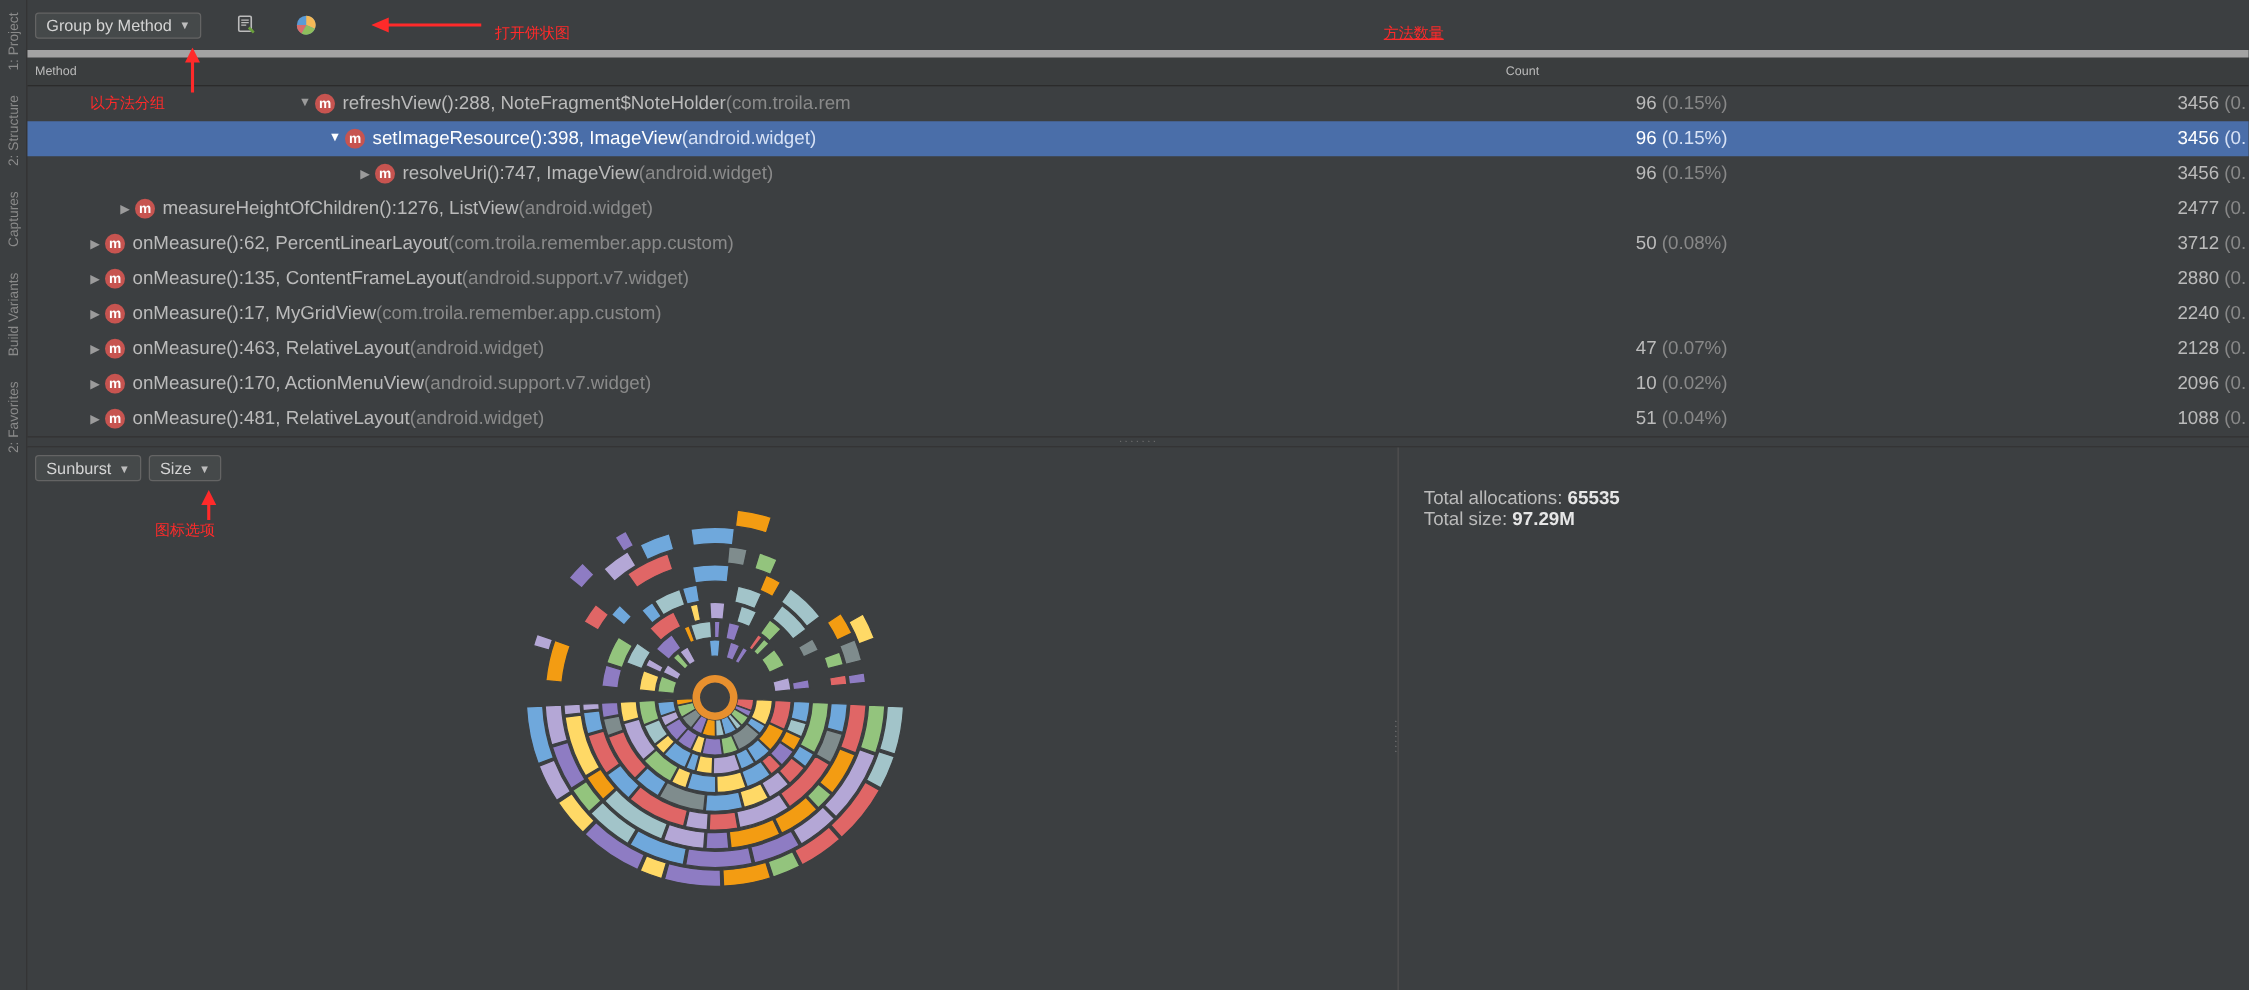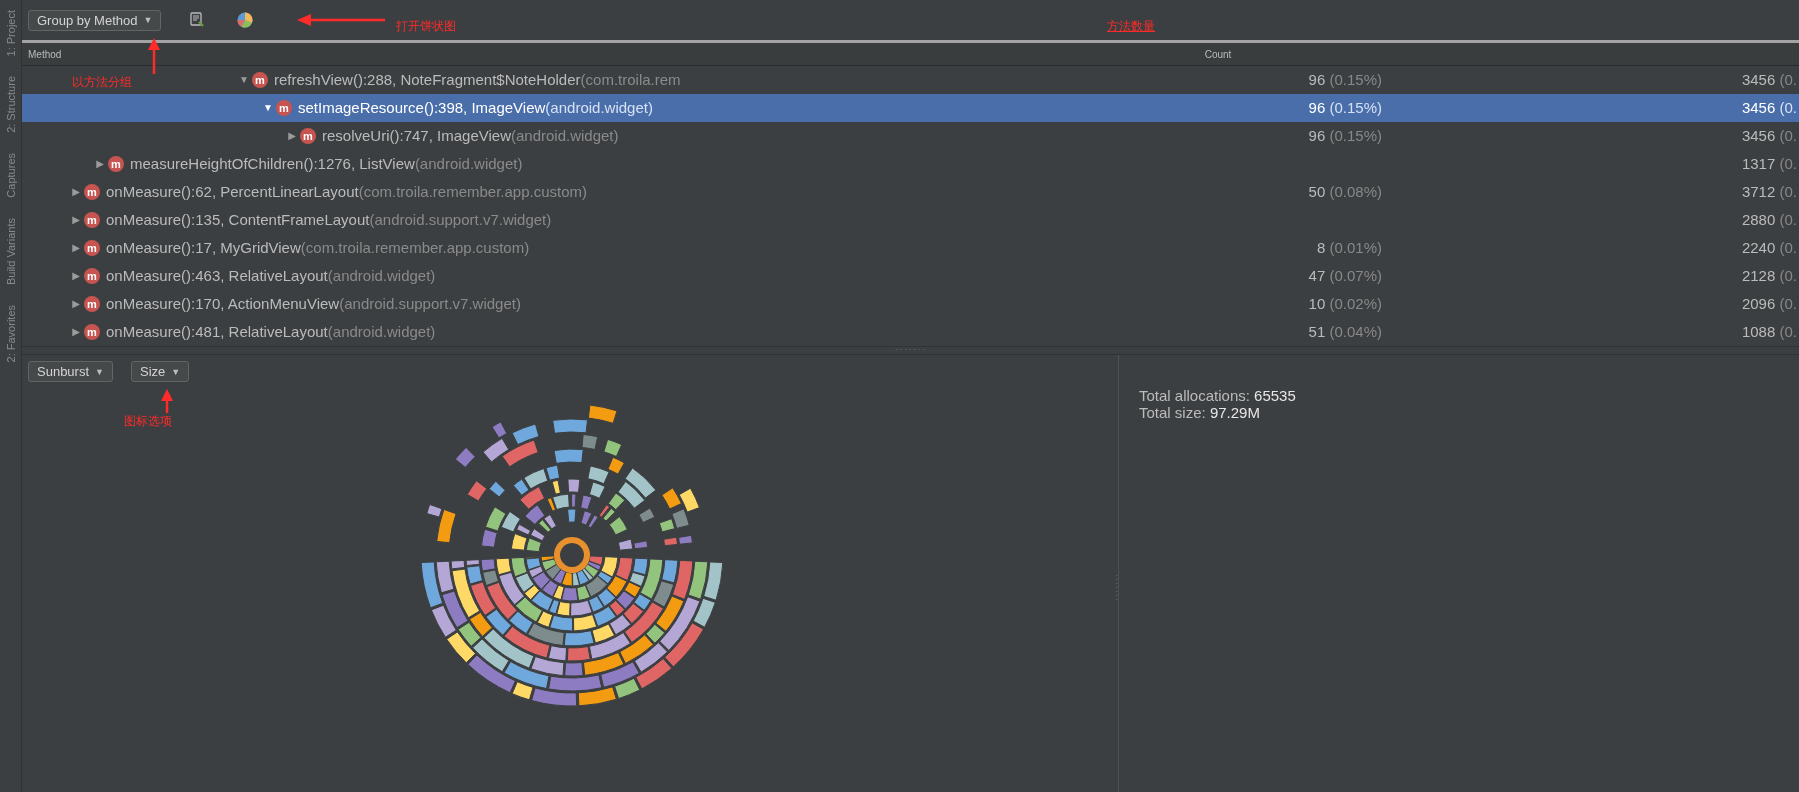--- a/index.html
+++ b/index.html
@@ -26,21 +26,21 @@
     transform: rotate(180deg);
     padding: 10px 0;
     white-space: nowrap;
     cursor: pointer;
   }
   .main { flex: 1; display: flex; flex-direction: column; position: relative; }
   
   .toolbar {
     height: 32px;
     background: #3c3f41;
-    border-bottom: 3px solid #a3a3a3;
+    border-bottom: 6px solid #a3a3a3;
     display: flex; align-items: center;
     padding: 4px 6px; gap: 24px;
     position: relative;
   }
   .combo {
     display: flex; align-items: center; gap: 6px;
     background: #45494a;
     border: 1px solid #646464;
     border-radius: 3px;
     padding: 2px 8px;
@@ -107,30 +107,30 @@
   
   .bottom {
     flex: 1; display: flex;
     background: #3c3f41;
   }
   .bottom-left {
     flex: 1; position: relative;
     border-right: 1px solid #515151;
   }
   .bottom-toolbar {
-    display:flex; gap:18px; padding: 6px;
+    display:flex; gap:6px; padding: 6px;
   }
   .chart-wrap {
     position:absolute; left: 380px; top: 30px;
   }
   .bottom-right {
     width: 640px; padding: 32px 20px; color:#bbbbbb; font-size:15px;
     position: relative;
   }
-  .bottom-right b { color:#e6e6e6; font-weight:normal;text-align:right; }
+  .bottom-right b { color:#e6e6e6; font-weight:bold;text-align:right; }
   .vgrip {
     position:absolute; left:-3px; top:50%; width:6px; height:40px;
     color:#777; font-size:4px; line-height:4px; cursor:col-resize;
   }
 </style>
 </head>
 <body>
 
 <div class="root">
 
@@ -221,21 +221,21 @@
           <div class="cell-size"><span>3456</span> <span class="pct">(0.</span></div>
         </div>
         <div class="row">
           <div class="cell-method">
             <span style="display: inline-block; width: 72px;"></span>
             <span class="arrow-toggle">▶</span>
             <span class="m-icon">m</span>
             <span>measureHeightOfChildren():1276, ListView </span>
             <span class="pkg">(android.widget)</span>
           </div>
-          <div class="cell-size"><span>1317</span> <span class="pct">(0.</span></div>
+          <div class="cell-size"><span>2477</span> <span class="pct">(0.</span></div>
         </div>
         <div class="row">
           <div class="cell-method">
             <span style="display: inline-block; width: 48px;"></span>
             <span class="arrow-toggle">▶</span>
             <span class="m-icon">m</span>
             <span>onMeasure():62, PercentLinearLayout </span>
             <span class="pkg">(com.troila.remember.app.custom)</span>
           </div>
           <div class="cell-count"><span>50</span> <span class="pct">(0.08%)</span></div>
@@ -252,21 +252,20 @@
           <div class="cell-size"><span>2880</span> <span class="pct">(0.</span></div>
         </div>
         <div class="row">
           <div class="cell-method">
             <span style="display: inline-block; width: 48px;"></span>
             <span class="arrow-toggle">▶</span>
             <span class="m-icon">m</span>
             <span>onMeasure():17, MyGridView </span>
             <span class="pkg">(com.troila.remember.app.custom)</span>
           </div>
-          <div class="cell-count"><span>8</span> <span class="pct">(0.01%)</span></div>
           <div class="cell-size"><span>2240</span> <span class="pct">(0.</span></div>
         </div>
         <div class="row">
           <div class="cell-method">
             <span style="display: inline-block; width: 48px;"></span>
             <span class="arrow-toggle">▶</span>
             <span class="m-icon">m</span>
             <span>onMeasure():463, RelativeLayout </span>
             <span class="pkg">(android.widget)</span>
           </div>

